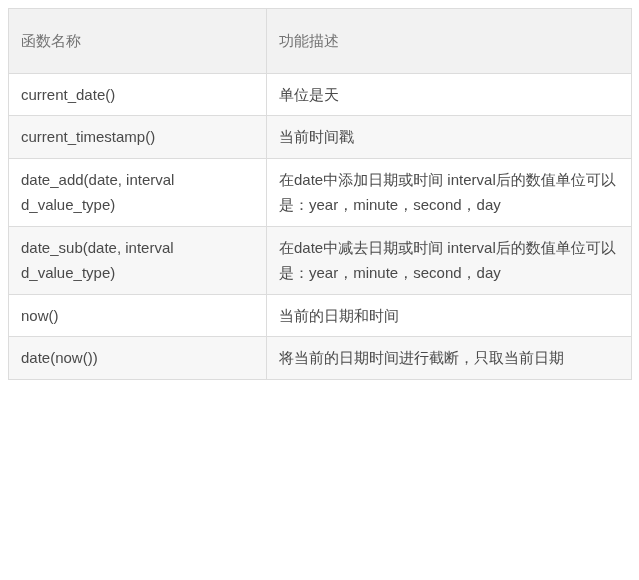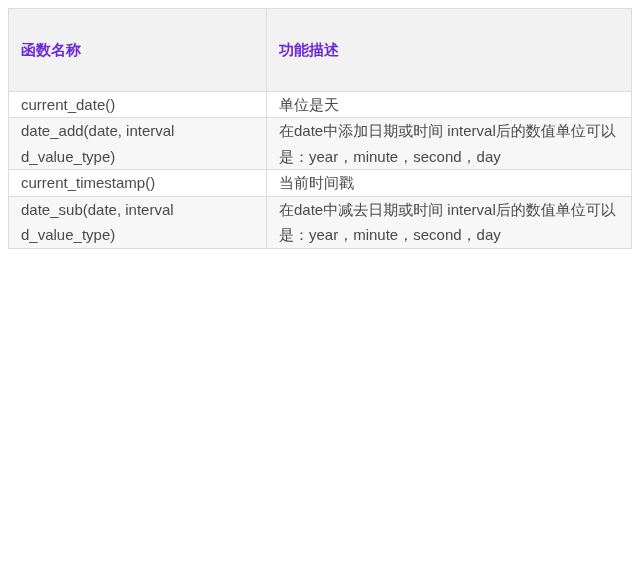--- a/index.html
+++ b/index.html
@@ -16,31 +16,31 @@
   .table-wrap {
     width: 623px;
   }
   table {
     border-collapse: collapse;
     width: 100%;
     table-layout: fixed;
   }
   th, td {
     border: 1px solid #dcdcdc;
-    padding: 0 12px;
+    padding: 8px 12px;
     text-align: left;
     vertical-align: middle;
     line-height: 1.7;
     word-wrap: break-word;
   }
   th {
     background: #f2f2f2;
-    font-weight: 700;
-    color: #6d28d9;
-    padding: 28px 12px;
+    font-weight: 400;
+    color: #737373;
+    padding: 19px 12px;
   }
   col.c1 { width: 258px; }
   col.c2 { width: 365px; }
   tbody tr:nth-child(even) td {
     background: #f7f7f7;
   }
   tbody tr:nth-child(odd) td {
     background: #ffffff;
   }
 </style>
@@ -58,26 +58,34 @@
         <th>函数名称</th>
         <th>功能描述</th>
       </tr>
     </thead>
     <tbody>
       <tr>
         <td>current_date()</td>
         <td>单位是天</td>
       </tr>
       <tr>
+        <td>current_timestamp()</td>
+        <td>当前时间戳</td>
+      </tr>
+      <tr>
         <td>date_add(date, interval d_value_type)</td>
         <td>在date中添加日期或时间 interval后的数值单位可以是：year，minute，second，day</td>
       </tr>
       <tr>
-        <td>current_timestamp()</td>
-        <td>当前时间戳</td>
+        <td>date_sub(date, interval d_value_type)</td>
+        <td>在date中减去日期或时间 interval后的数值单位可以是：year，minute，second，day</td>
       </tr>
       <tr>
-        <td>date_sub(date, interval d_value_type)</td>
-        <td>在date中减去日期或时间 interval后的数值单位可以是：year，minute，second，day</td>
+        <td>now()</td>
+        <td>当前的日期和时间</td>
+      </tr>
+      <tr>
+        <td>date(now())</td>
+        <td>将当前的日期时间进行截断，只取当前日期</td>
       </tr>
     </tbody>
   </table>
 </div>
 
 </body></html>

